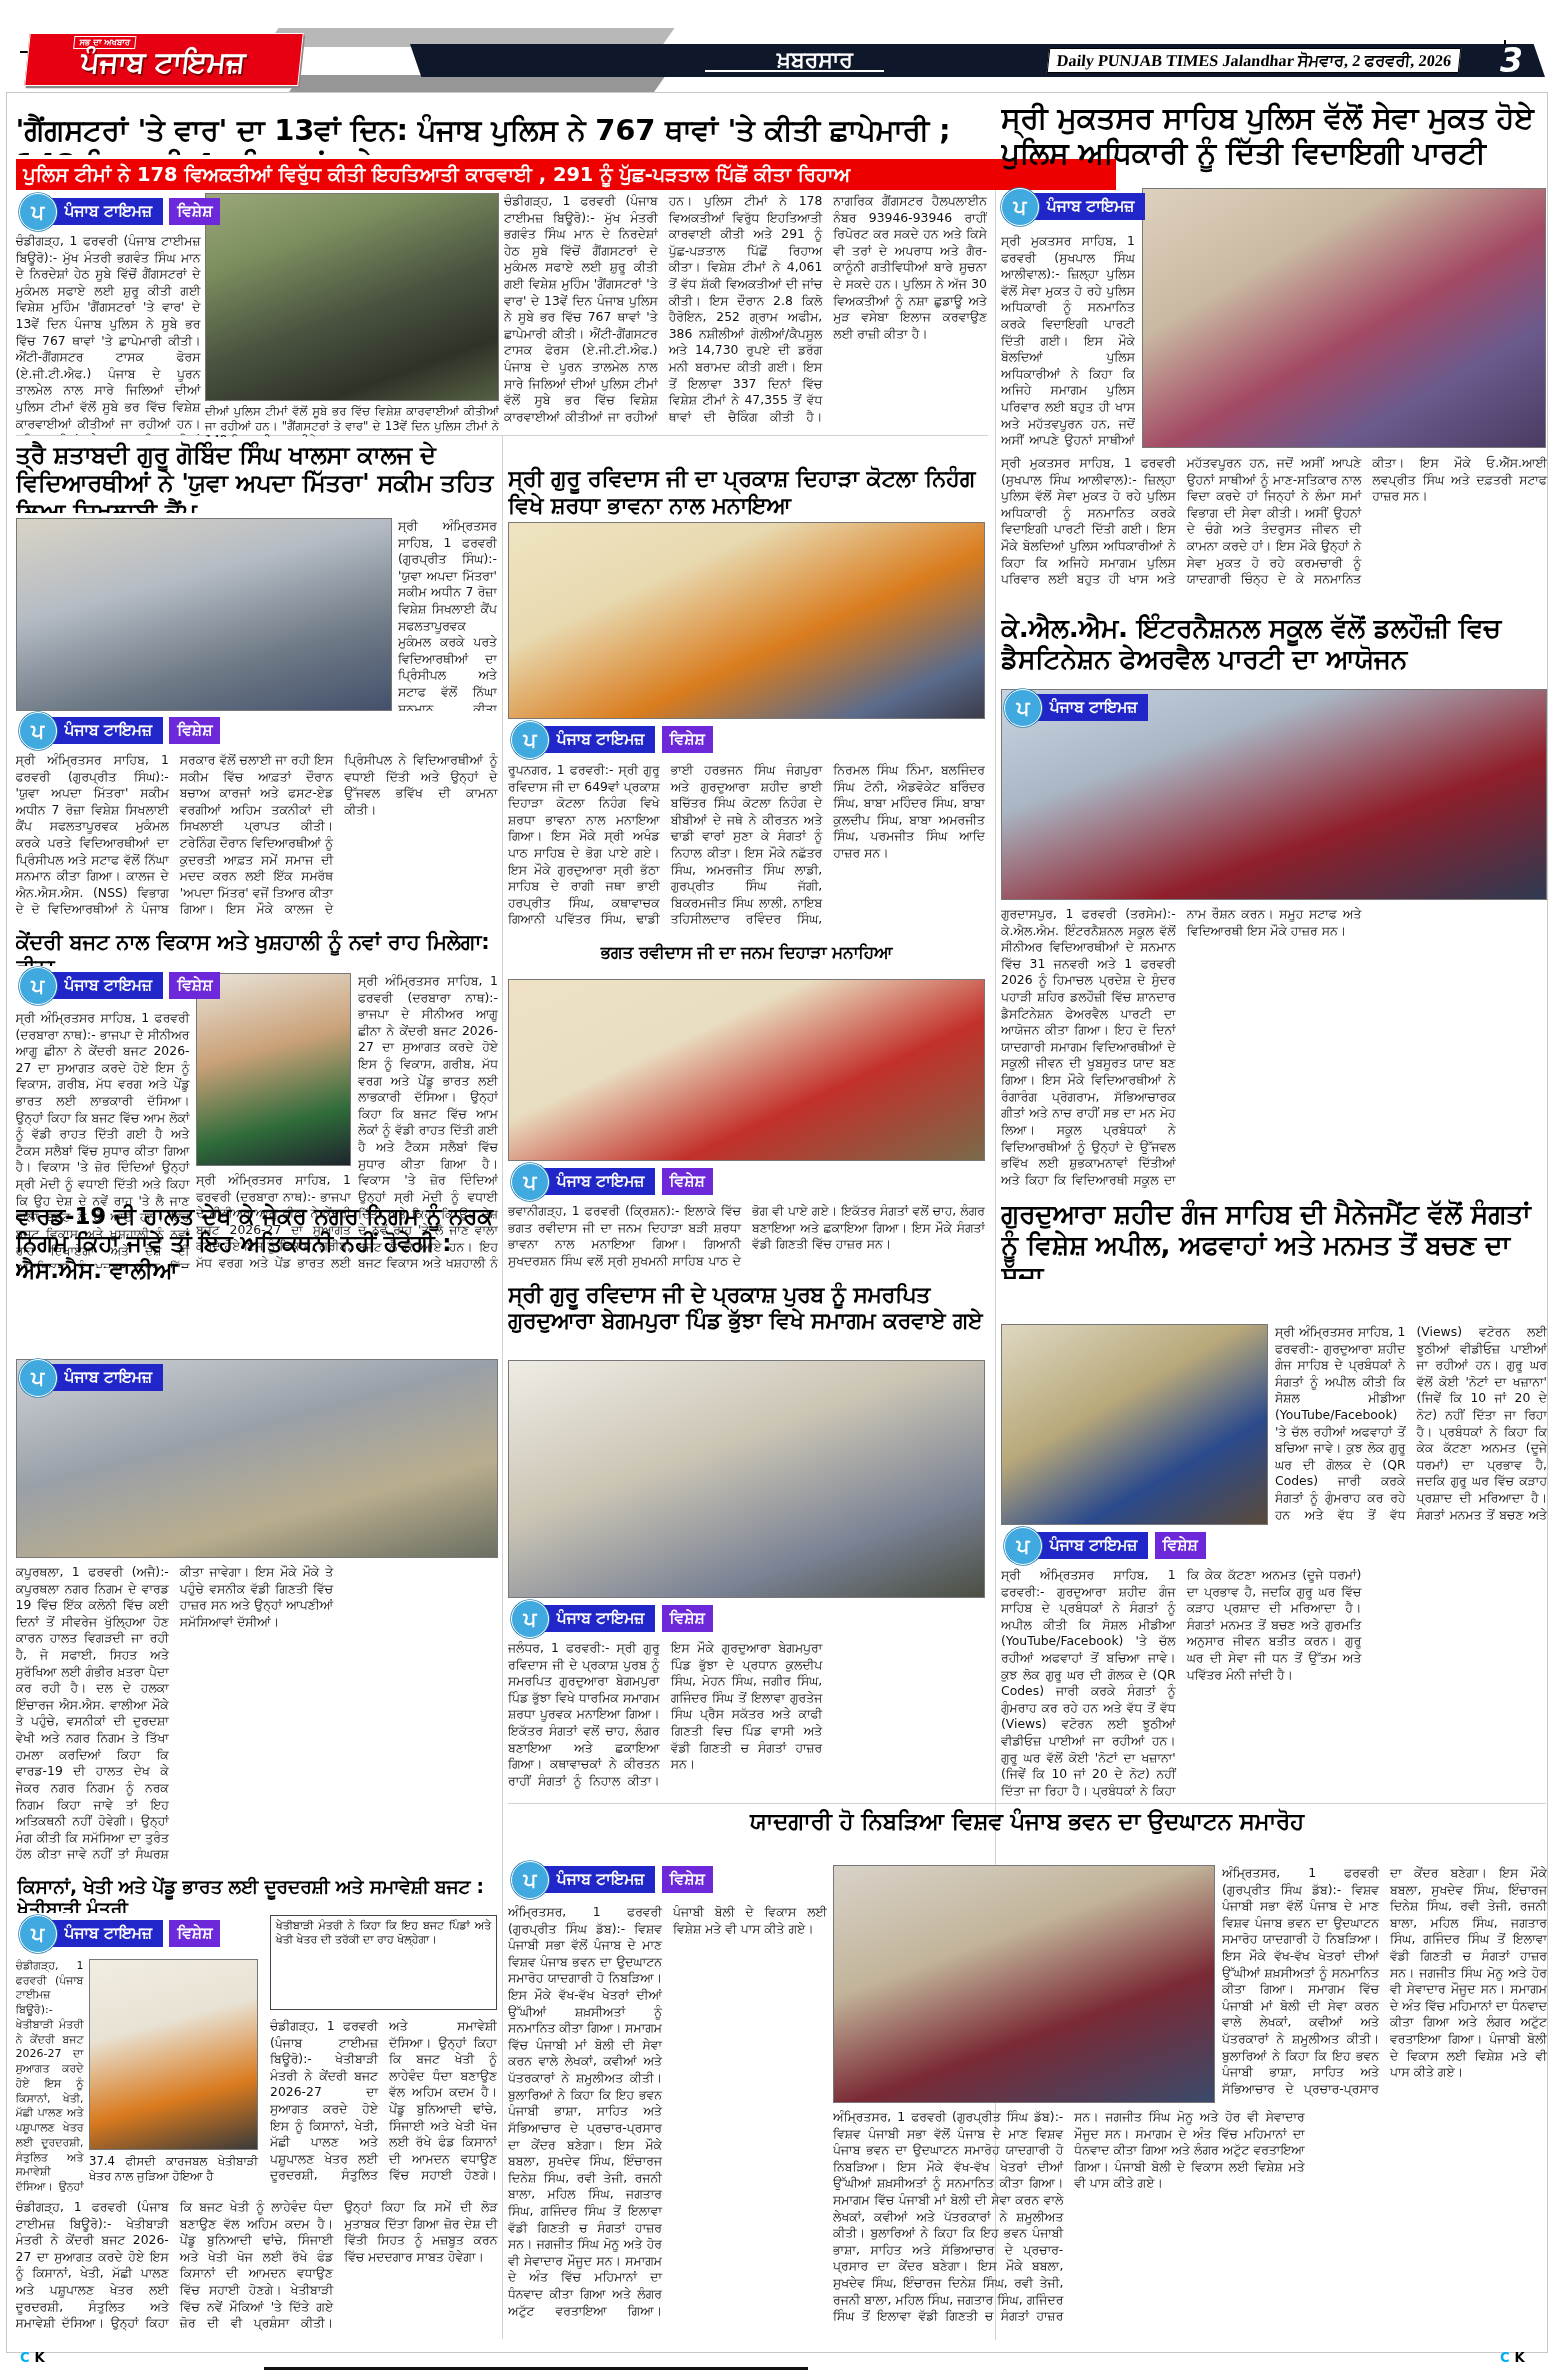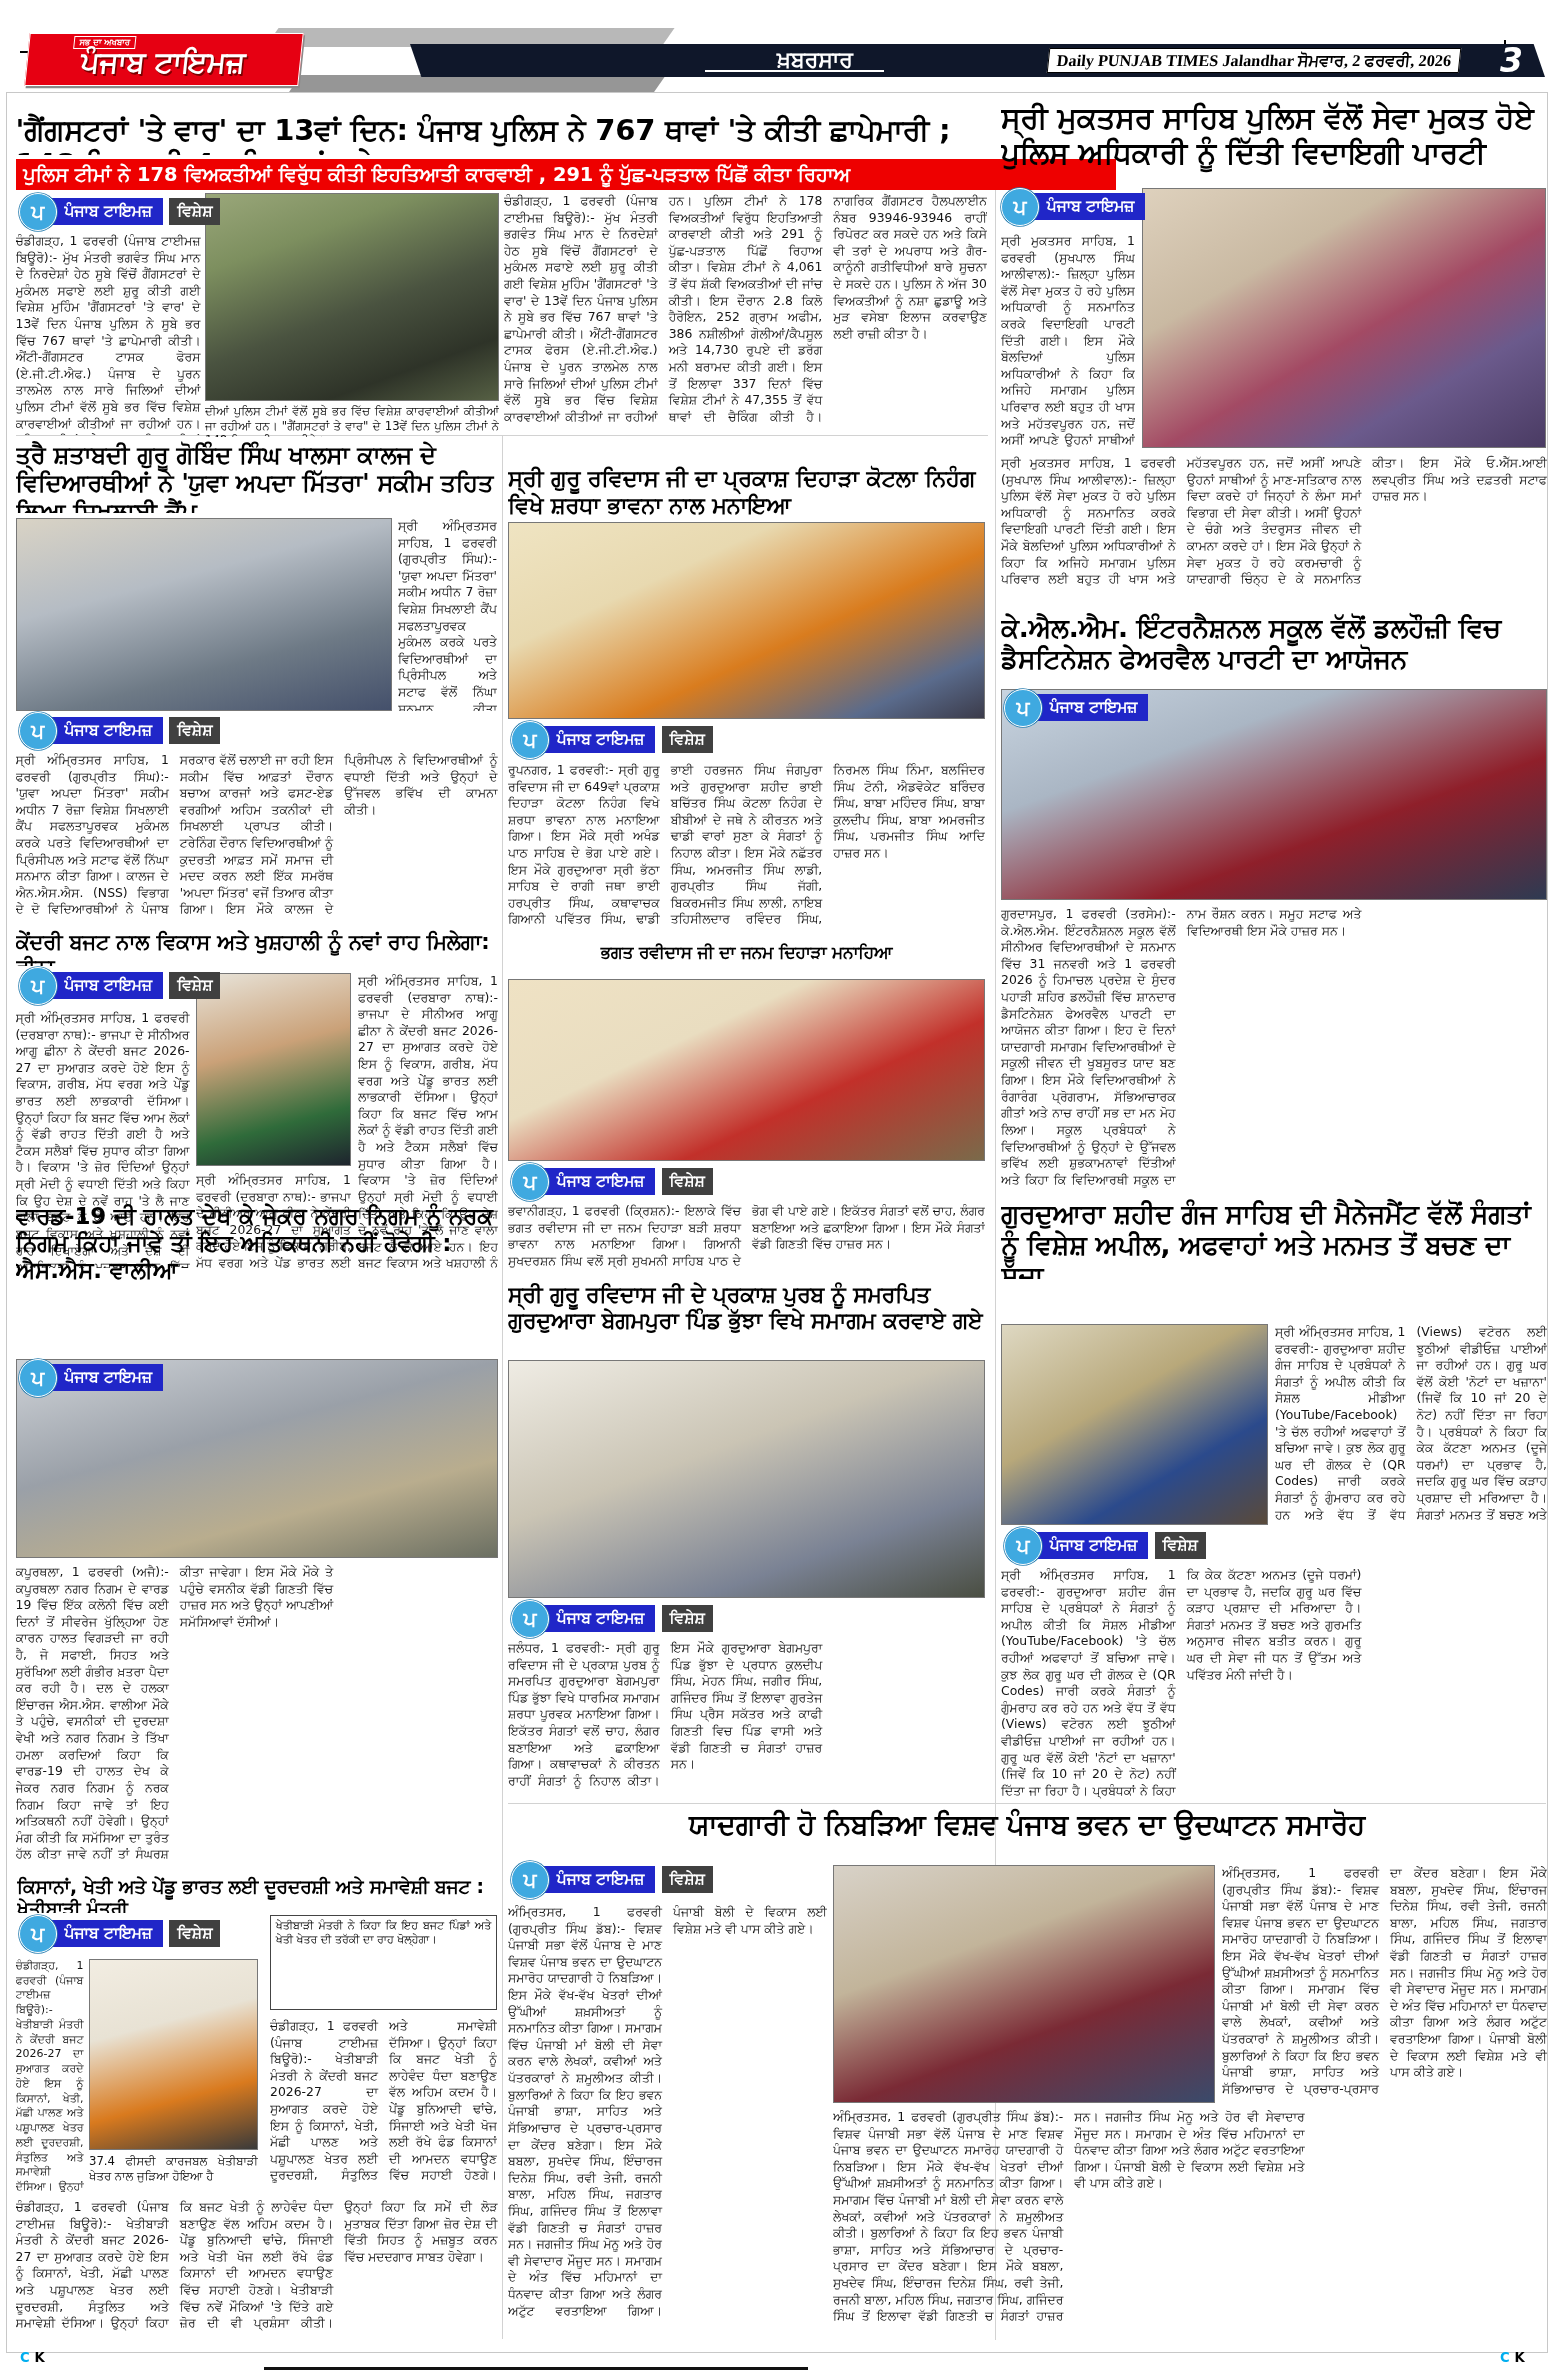--- a/index.html
+++ b/index.html
@@ -42,21 +42,21 @@
   .notebox{position:absolute;border:0.8px solid #444;box-sizing:border-box;padding:3.1px 4.7px;
            font-size:11px;line-height:1.3;overflow:hidden;text-align:justify;}
   .vline{position:absolute;width:0.8px;background:#d2d2d2;}
   .hline{position:absolute;height:0.8px;background:#d2d2d2;}
   
   .brandtag{position:absolute;height:31px;display:flex;align-items:center;z-index:6;}
   .bt-circle{width:36px;height:36px;border-radius:50%;background:#3fa9e0;border:1.6px solid #fff;
              color:#fff;font-size:20px;font-weight:bold;display:flex;align-items:center;
              justify-content:center;margin-right:-9.3px;z-index:2;box-shadow:0 0 0 0.8px #2a7fb0;}
   .bt-name{background:#2026c8;color:#fff;font-weight:bold;font-size:15.5px;padding:3.9px 11px 5.4px 17px;}
-  .bt-special{background:#404040;color:#fff;font-weight:bold;font-size:15.5px;padding:3.9px 7.8px 5.4px;margin-left:6.2px;}
+  .bt-special{background:#6d28d9;color:#fff;font-weight:bold;font-size:15.5px;padding:3.9px 7.8px 5.4px;margin-left:6.2px;}
   
   .p-police{background:linear-gradient(160deg,#9aa77a 0%,#7d8f5f 25%,#4a5340 55%,#2e3328 80%,#566044 100%);}
   .p-farewell{background:linear-gradient(150deg,#ded1bd 0%,#c9b9a2 30%,#a34a64 55%,#6b5a8c 75%,#4a3b63 100%);}
   .p-camp{background:linear-gradient(165deg,#d9d3c5 0%,#b5bcc4 35%,#6e7a86 70%,#44506b 100%);}
   .p-kotla{background:linear-gradient(155deg,#efe4c2 0%,#e8d9b0 30%,#d97c1e 60%,#5a6b8c 85%,#3b3b4a 100%);}
   .p-klm{background:linear-gradient(160deg,#c8d4e0 0%,#aab6c4 30%,#8f1f2a 65%,#2e3a52 100%);}
   .p-cheena{background:linear-gradient(165deg,#e8e4da 0%,#caa178 40%,#2f6b3a 75%,#1e242e 100%);}
   .p-bhagat{background:linear-gradient(155deg,#efe2c4 0%,#e9ddc0 35%,#c2302a 65%,#7a6a4a 100%);}
   .p-ward{background:linear-gradient(165deg,#cfd3d8 0%,#9aa0a8 40%,#b9ad8e 70%,#6b6f62 100%);}
   .p-begampura{background:linear-gradient(160deg,#efece4 0%,#cac4b4 40%,#7a8294 75%,#4a4e42 100%);}
@@ -202,21 +202,21 @@
   <div class="headline" style="left:1001px;top:1198px;width:546px;height:81px;font-size:26.4px;">ਗੁਰਦੁਆਰਾ ਸ਼ਹੀਦ ਗੰਜ ਸਾਹਿਬ ਦੀ ਮੈਨੇਜਮੈਂਟ ਵੱਲੋਂ ਸੰਗਤਾਂ ਨੂੰ ਵਿਸ਼ੇਸ਼ ਅਪੀਲ, ਅਫਵਾਹਾਂ ਅਤੇ ਮਨਮਤ ਤੋਂ ਬਚਣ ਦਾ ਸੱਦਾ</div>
   <div class="photo p-shahid" style="left:1001px;top:1324px;width:267px;height:201px;"></div>
   <div class="body-text cols-2" style="left:1275px;top:1324px;width:272px;height:201px;">ਸ੍ਰੀ ਅੰਮ੍ਰਿਤਸਰ ਸਾਹਿਬ, 1 ਫਰਵਰੀ:- ਗੁਰਦੁਆਰਾ ਸ਼ਹੀਦ ਗੰਜ ਸਾਹਿਬ ਦੇ ਪ੍ਰਬੰਧਕਾਂ ਨੇ ਸੰਗਤਾਂ ਨੂੰ ਅਪੀਲ ਕੀਤੀ ਕਿ ਸੋਸ਼ਲ ਮੀਡੀਆ (YouTube/Facebook) 'ਤੇ ਚੱਲ ਰਹੀਆਂ ਅਫਵਾਹਾਂ ਤੋਂ ਬਚਿਆ ਜਾਵੇ। ਕੁਝ ਲੋਕ ਗੁਰੂ ਘਰ ਦੀ ਗੋਲਕ ਦੇ (QR Codes) ਜਾਰੀ ਕਰਕੇ ਸੰਗਤਾਂ ਨੂੰ ਗੁੰਮਰਾਹ ਕਰ ਰਹੇ ਹਨ ਅਤੇ ਵੱਧ ਤੋਂ ਵੱਧ (Views) ਵਟੋਰਨ ਲਈ ਝੂਠੀਆਂ ਵੀਡੀਓਜ਼ ਪਾਈਆਂ ਜਾ ਰਹੀਆਂ ਹਨ। ਗੁਰੂ ਘਰ ਵੱਲੋਂ ਕੋਈ 'ਨੋਟਾਂ ਦਾ ਖਜ਼ਾਨਾ' (ਜਿਵੇਂ ਕਿ 10 ਜਾਂ 20 ਦੇ ਨੋਟ) ਨਹੀਂ ਦਿੱਤਾ ਜਾ ਰਿਹਾ ਹੈ। ਪ੍ਰਬੰਧਕਾਂ ਨੇ ਕਿਹਾ ਕਿ ਕੇਕ ਕੱਟਣਾ ਅਨਮਤ (ਦੂਜੇ ਧਰਮਾਂ) ਦਾ ਪ੍ਰਭਾਵ ਹੈ, ਜਦਕਿ ਗੁਰੂ ਘਰ ਵਿੱਚ ਕੜਾਹ ਪ੍ਰਸ਼ਾਦ ਦੀ ਮਰਿਆਦਾ ਹੈ। ਸੰਗਤਾਂ ਮਨਮਤ ਤੋਂ ਬਚਣ ਅਤੇ ਗੁਰਮਤਿ ਅਨੁਸਾਰ ਜੀਵਨ ਬਤੀਤ ਕਰਨ। ਗੁਰੂ ਘਰ ਦੀ ਸੇਵਾ ਜੀ ਧਨ ਤੋਂ ਉੱਤਮ ਅਤੇ ਪਵਿੱਤਰ ਮੰਨੀ ਜਾਂਦੀ ਹੈ।</div>
   <div class="brandtag" style="left:1004px;top:1530px;">
     <div class="bt-circle">ਪ</div>
     <div class="bt-name">ਪੰਜਾਬ ਟਾਇਮਜ਼</div>
     <div class="bt-special">ਵਿਸ਼ੇਸ਼</div>
   </div>
   <div class="body-text cols-3" style="left:1001px;top:1567px;width:546px;height:233px;">ਸ੍ਰੀ ਅੰਮ੍ਰਿਤਸਰ ਸਾਹਿਬ, 1 ਫਰਵਰੀ:- ਗੁਰਦੁਆਰਾ ਸ਼ਹੀਦ ਗੰਜ ਸਾਹਿਬ ਦੇ ਪ੍ਰਬੰਧਕਾਂ ਨੇ ਸੰਗਤਾਂ ਨੂੰ ਅਪੀਲ ਕੀਤੀ ਕਿ ਸੋਸ਼ਲ ਮੀਡੀਆ (YouTube/Facebook) 'ਤੇ ਚੱਲ ਰਹੀਆਂ ਅਫਵਾਹਾਂ ਤੋਂ ਬਚਿਆ ਜਾਵੇ। ਕੁਝ ਲੋਕ ਗੁਰੂ ਘਰ ਦੀ ਗੋਲਕ ਦੇ (QR Codes) ਜਾਰੀ ਕਰਕੇ ਸੰਗਤਾਂ ਨੂੰ ਗੁੰਮਰਾਹ ਕਰ ਰਹੇ ਹਨ ਅਤੇ ਵੱਧ ਤੋਂ ਵੱਧ (Views) ਵਟੋਰਨ ਲਈ ਝੂਠੀਆਂ ਵੀਡੀਓਜ਼ ਪਾਈਆਂ ਜਾ ਰਹੀਆਂ ਹਨ। ਗੁਰੂ ਘਰ ਵੱਲੋਂ ਕੋਈ 'ਨੋਟਾਂ ਦਾ ਖਜ਼ਾਨਾ' (ਜਿਵੇਂ ਕਿ 10 ਜਾਂ 20 ਦੇ ਨੋਟ) ਨਹੀਂ ਦਿੱਤਾ ਜਾ ਰਿਹਾ ਹੈ। ਪ੍ਰਬੰਧਕਾਂ ਨੇ ਕਿਹਾ ਕਿ ਕੇਕ ਕੱਟਣਾ ਅਨਮਤ (ਦੂਜੇ ਧਰਮਾਂ) ਦਾ ਪ੍ਰਭਾਵ ਹੈ, ਜਦਕਿ ਗੁਰੂ ਘਰ ਵਿੱਚ ਕੜਾਹ ਪ੍ਰਸ਼ਾਦ ਦੀ ਮਰਿਆਦਾ ਹੈ। ਸੰਗਤਾਂ ਮਨਮਤ ਤੋਂ ਬਚਣ ਅਤੇ ਗੁਰਮਤਿ ਅਨੁਸਾਰ ਜੀਵਨ ਬਤੀਤ ਕਰਨ। ਗੁਰੂ ਘਰ ਦੀ ਸੇਵਾ ਜੀ ਧਨ ਤੋਂ ਉੱਤਮ ਅਤੇ ਪਵਿੱਤਰ ਮੰਨੀ ਜਾਂਦੀ ਹੈ।</div>
 
-  <div class="headline" style="left:508px;top:1808px;width:1038px;height:48px;font-size:28px;text-align:center;">ਯਾਦਗਾਰੀ ਹੋ ਨਿਬੜਿਆ ਵਿਸ਼ਵ ਪੰਜਾਬ ਭਵਨ ਦਾ ਉਦਘਾਟਨ ਸਮਾਰੋਹ</div>
+  <div class="headline" style="left:508px;top:1808px;width:1038px;height:48px;font-size:23px;text-align:center;">ਯਾਦਗਾਰੀ ਹੋ ਨਿਬੜਿਆ ਵਿਸ਼ਵ ਪੰਜਾਬ ਭਵਨ ਦਾ ਉਦਘਾਟਨ ਸਮਾਰੋਹ</div>
   <div class="brandtag" style="left:511px;top:1864px;">
     <div class="bt-circle">ਪ</div>
     <div class="bt-name">ਪੰਜਾਬ ਟਾਇਮਜ਼</div>
     <div class="bt-special">ਵਿਸ਼ੇਸ਼</div>
   </div>
   <div class="body-text cols-2" style="left:508px;top:1904px;width:319px;height:431px;">ਅੰਮ੍ਰਿਤਸਰ, 1 ਫਰਵਰੀ (ਗੁਰਪ੍ਰੀਤ ਸਿੰਘ ਡੱਬ):- ਵਿਸ਼ਵ ਪੰਜਾਬੀ ਸਭਾ ਵੱਲੋਂ ਪੰਜਾਬ ਦੇ ਮਾਣ ਵਿਸ਼ਵ ਪੰਜਾਬ ਭਵਨ ਦਾ ਉਦਘਾਟਨ ਸਮਾਰੋਹ ਯਾਦਗਾਰੀ ਹੋ ਨਿਬੜਿਆ। ਇਸ ਮੌਕੇ ਵੱਖ-ਵੱਖ ਖੇਤਰਾਂ ਦੀਆਂ ਉੱਘੀਆਂ ਸ਼ਖ਼ਸੀਅਤਾਂ ਨੂੰ ਸਨਮਾਨਿਤ ਕੀਤਾ ਗਿਆ। ਸਮਾਗਮ ਵਿੱਚ ਪੰਜਾਬੀ ਮਾਂ ਬੋਲੀ ਦੀ ਸੇਵਾ ਕਰਨ ਵਾਲੇ ਲੇਖਕਾਂ, ਕਵੀਆਂ ਅਤੇ ਪੱਤਰਕਾਰਾਂ ਨੇ ਸ਼ਮੂਲੀਅਤ ਕੀਤੀ। ਬੁਲਾਰਿਆਂ ਨੇ ਕਿਹਾ ਕਿ ਇਹ ਭਵਨ ਪੰਜਾਬੀ ਭਾਸ਼ਾ, ਸਾਹਿਤ ਅਤੇ ਸੱਭਿਆਚਾਰ ਦੇ ਪ੍ਰਚਾਰ-ਪ੍ਰਸਾਰ ਦਾ ਕੇਂਦਰ ਬਣੇਗਾ। ਇਸ ਮੌਕੇ ਬਬਲਾ, ਸੁਖਦੇਵ ਸਿੰਘ, ਇੰਚਾਰਜ ਦਿਨੇਸ਼ ਸਿੰਘ, ਰਵੀ ਤੇਜੀ, ਰਜਨੀ ਬਾਲਾ, ਮਹਿਲ ਸਿੰਘ, ਜਗਤਾਰ ਸਿੰਘ, ਗਜਿੰਦਰ ਸਿੰਘ ਤੋਂ ਇਲਾਵਾ ਵੱਡੀ ਗਿਣਤੀ ਚ ਸੰਗਤਾਂ ਹਾਜ਼ਰ ਸਨ। ਜਗਜੀਤ ਸਿੰਘ ਮੋਨੂ ਅਤੇ ਹੋਰ ਵੀ ਸੇਵਾਦਾਰ ਮੌਜੂਦ ਸਨ। ਸਮਾਗਮ ਦੇ ਅੰਤ ਵਿੱਚ ਮਹਿਮਾਨਾਂ ਦਾ ਧੰਨਵਾਦ ਕੀਤਾ ਗਿਆ ਅਤੇ ਲੰਗਰ ਅਟੁੱਟ ਵਰਤਾਇਆ ਗਿਆ। ਪੰਜਾਬੀ ਬੋਲੀ ਦੇ ਵਿਕਾਸ ਲਈ ਵਿਸ਼ੇਸ਼ ਮਤੇ ਵੀ ਪਾਸ ਕੀਤੇ ਗਏ।</div>
   <div class="photo p-bhavan" style="left:833px;top:1865px;width:382px;height:238px;"></div>
   <div class="body-text cols-2" style="left:1222px;top:1865px;width:325px;height:238px;">ਅੰਮ੍ਰਿਤਸਰ, 1 ਫਰਵਰੀ (ਗੁਰਪ੍ਰੀਤ ਸਿੰਘ ਡੱਬ):- ਵਿਸ਼ਵ ਪੰਜਾਬੀ ਸਭਾ ਵੱਲੋਂ ਪੰਜਾਬ ਦੇ ਮਾਣ ਵਿਸ਼ਵ ਪੰਜਾਬ ਭਵਨ ਦਾ ਉਦਘਾਟਨ ਸਮਾਰੋਹ ਯਾਦਗਾਰੀ ਹੋ ਨਿਬੜਿਆ। ਇਸ ਮੌਕੇ ਵੱਖ-ਵੱਖ ਖੇਤਰਾਂ ਦੀਆਂ ਉੱਘੀਆਂ ਸ਼ਖ਼ਸੀਅਤਾਂ ਨੂੰ ਸਨਮਾਨਿਤ ਕੀਤਾ ਗਿਆ। ਸਮਾਗਮ ਵਿੱਚ ਪੰਜਾਬੀ ਮਾਂ ਬੋਲੀ ਦੀ ਸੇਵਾ ਕਰਨ ਵਾਲੇ ਲੇਖਕਾਂ, ਕਵੀਆਂ ਅਤੇ ਪੱਤਰਕਾਰਾਂ ਨੇ ਸ਼ਮੂਲੀਅਤ ਕੀਤੀ। ਬੁਲਾਰਿਆਂ ਨੇ ਕਿਹਾ ਕਿ ਇਹ ਭਵਨ ਪੰਜਾਬੀ ਭਾਸ਼ਾ, ਸਾਹਿਤ ਅਤੇ ਸੱਭਿਆਚਾਰ ਦੇ ਪ੍ਰਚਾਰ-ਪ੍ਰਸਾਰ ਦਾ ਕੇਂਦਰ ਬਣੇਗਾ। ਇਸ ਮੌਕੇ ਬਬਲਾ, ਸੁਖਦੇਵ ਸਿੰਘ, ਇੰਚਾਰਜ ਦਿਨੇਸ਼ ਸਿੰਘ, ਰਵੀ ਤੇਜੀ, ਰਜਨੀ ਬਾਲਾ, ਮਹਿਲ ਸਿੰਘ, ਜਗਤਾਰ ਸਿੰਘ, ਗਜਿੰਦਰ ਸਿੰਘ ਤੋਂ ਇਲਾਵਾ ਵੱਡੀ ਗਿਣਤੀ ਚ ਸੰਗਤਾਂ ਹਾਜ਼ਰ ਸਨ। ਜਗਜੀਤ ਸਿੰਘ ਮੋਨੂ ਅਤੇ ਹੋਰ ਵੀ ਸੇਵਾਦਾਰ ਮੌਜੂਦ ਸਨ। ਸਮਾਗਮ ਦੇ ਅੰਤ ਵਿੱਚ ਮਹਿਮਾਨਾਂ ਦਾ ਧੰਨਵਾਦ ਕੀਤਾ ਗਿਆ ਅਤੇ ਲੰਗਰ ਅਟੁੱਟ ਵਰਤਾਇਆ ਗਿਆ। ਪੰਜਾਬੀ ਬੋਲੀ ਦੇ ਵਿਕਾਸ ਲਈ ਵਿਸ਼ੇਸ਼ ਮਤੇ ਵੀ ਪਾਸ ਕੀਤੇ ਗਏ।</div>
   <div class="body-text cols-3" style="left:833px;top:2109px;width:713px;height:225px;">ਅੰਮ੍ਰਿਤਸਰ, 1 ਫਰਵਰੀ (ਗੁਰਪ੍ਰੀਤ ਸਿੰਘ ਡੱਬ):- ਵਿਸ਼ਵ ਪੰਜਾਬੀ ਸਭਾ ਵੱਲੋਂ ਪੰਜਾਬ ਦੇ ਮਾਣ ਵਿਸ਼ਵ ਪੰਜਾਬ ਭਵਨ ਦਾ ਉਦਘਾਟਨ ਸਮਾਰੋਹ ਯਾਦਗਾਰੀ ਹੋ ਨਿਬੜਿਆ। ਇਸ ਮੌਕੇ ਵੱਖ-ਵੱਖ ਖੇਤਰਾਂ ਦੀਆਂ ਉੱਘੀਆਂ ਸ਼ਖ਼ਸੀਅਤਾਂ ਨੂੰ ਸਨਮਾਨਿਤ ਕੀਤਾ ਗਿਆ। ਸਮਾਗਮ ਵਿੱਚ ਪੰਜਾਬੀ ਮਾਂ ਬੋਲੀ ਦੀ ਸੇਵਾ ਕਰਨ ਵਾਲੇ ਲੇਖਕਾਂ, ਕਵੀਆਂ ਅਤੇ ਪੱਤਰਕਾਰਾਂ ਨੇ ਸ਼ਮੂਲੀਅਤ ਕੀਤੀ। ਬੁਲਾਰਿਆਂ ਨੇ ਕਿਹਾ ਕਿ ਇਹ ਭਵਨ ਪੰਜਾਬੀ ਭਾਸ਼ਾ, ਸਾਹਿਤ ਅਤੇ ਸੱਭਿਆਚਾਰ ਦੇ ਪ੍ਰਚਾਰ-ਪ੍ਰਸਾਰ ਦਾ ਕੇਂਦਰ ਬਣੇਗਾ। ਇਸ ਮੌਕੇ ਬਬਲਾ, ਸੁਖਦੇਵ ਸਿੰਘ, ਇੰਚਾਰਜ ਦਿਨੇਸ਼ ਸਿੰਘ, ਰਵੀ ਤੇਜੀ, ਰਜਨੀ ਬਾਲਾ, ਮਹਿਲ ਸਿੰਘ, ਜਗਤਾਰ ਸਿੰਘ, ਗਜਿੰਦਰ ਸਿੰਘ ਤੋਂ ਇਲਾਵਾ ਵੱਡੀ ਗਿਣਤੀ ਚ ਸੰਗਤਾਂ ਹਾਜ਼ਰ ਸਨ। ਜਗਜੀਤ ਸਿੰਘ ਮੋਨੂ ਅਤੇ ਹੋਰ ਵੀ ਸੇਵਾਦਾਰ ਮੌਜੂਦ ਸਨ। ਸਮਾਗਮ ਦੇ ਅੰਤ ਵਿੱਚ ਮਹਿਮਾਨਾਂ ਦਾ ਧੰਨਵਾਦ ਕੀਤਾ ਗਿਆ ਅਤੇ ਲੰਗਰ ਅਟੁੱਟ ਵਰਤਾਇਆ ਗਿਆ। ਪੰਜਾਬੀ ਬੋਲੀ ਦੇ ਵਿਕਾਸ ਲਈ ਵਿਸ਼ੇਸ਼ ਮਤੇ ਵੀ ਪਾਸ ਕੀਤੇ ਗਏ।</div>
 

